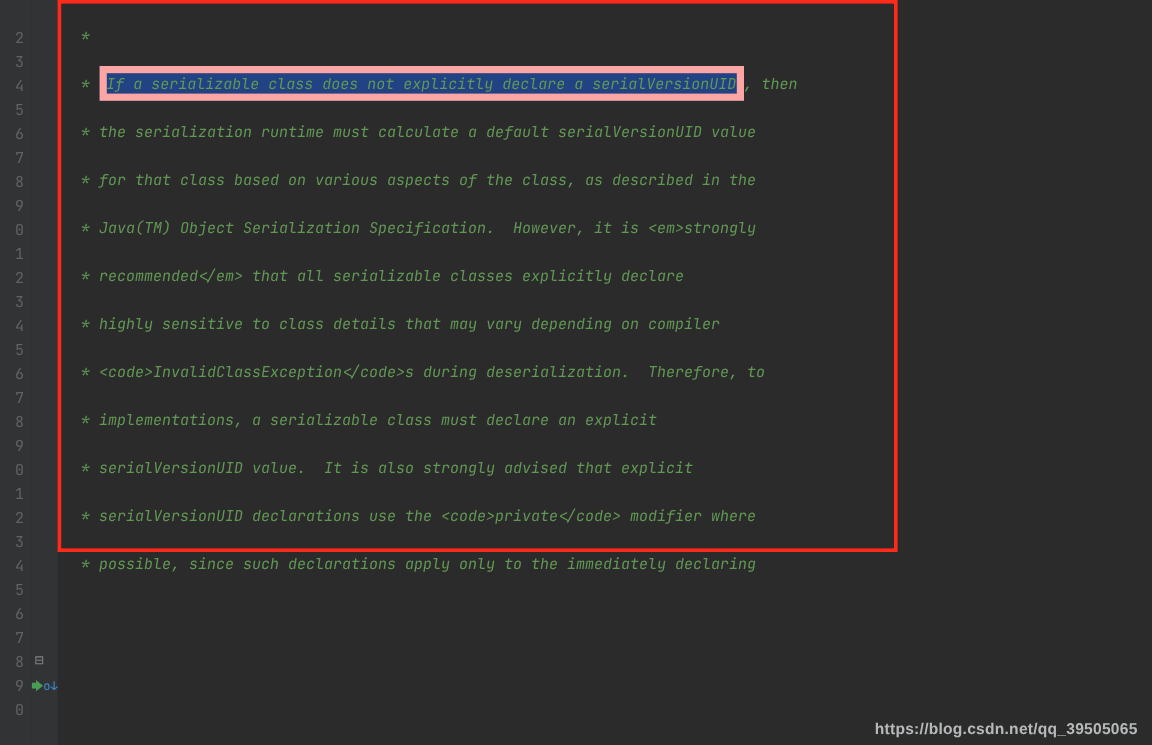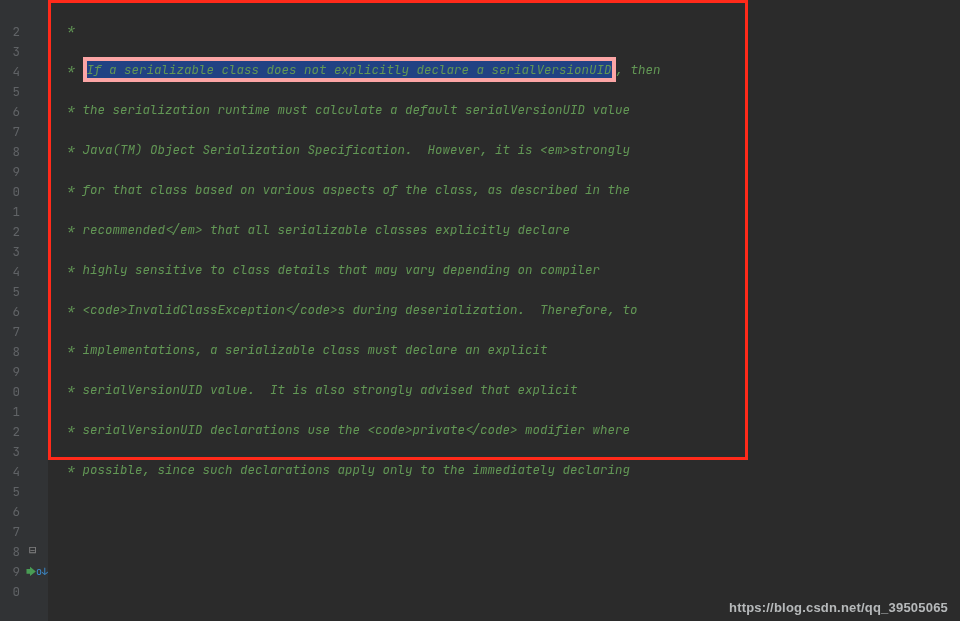--- a/index.html
+++ b/index.html
@@ -39,21 +39,21 @@
   .code {
     flex: 1;
     padding-left: 12px;
     line-height: 20px;
     white-space: pre;
     position: relative;
   }
   .doc { color: #629755; font-style: italic; }
   .highlight-sel {
     background: #214283;
-    border: 4px solid #fca5a5;
+    border: 6px solid #fca5a5;
     padding: 0 0;
   }
   .redbox {
     position: absolute;
     border: 3px solid #ff2a1a;
     left: 48px;
     top: 0px;
     width: 694px;
     height: 454px;
     pointer-events: none;
@@ -123,22 +123,22 @@
   <div class="gutter-extra">
     <span class="gutter-fold" style="top:540px;">⊟</span>
     <span class="gutter-icon" style="top:562px;left:0;color:#499c54;">🡆</span>
     <span class="gutter-icon" style="top:562px;left:10px;color:#3d8bcd;">o↓</span>
   </div>
 
   <div class="code">
 <div class="row"><span class="doc"> *</span></div>
 <div class="row"><span class="doc"> * </span><span class="doc highlight-sel">If a serializable class does not explicitly declare a serialVersionUID</span><span class="doc">, then</span></div>
 <div class="row"><span class="doc"> * </span><span class="doc">the serialization runtime must calculate a default serialVersionUID value</span></div>
+<div class="row"><span class="doc"> * </span><span class="doc">for that class based on various aspects of the class, as described in the</span></div>
 <div class="row"><span class="doc"> * </span><span class="doc">Java(TM) Object Serialization Specification.  However, it is &lt;em&gt;strongly</span></div>
-<div class="row"><span class="doc"> * </span><span class="doc">for that class based on various aspects of the class, as described in the</span></div>
 <div class="row"><span class="doc"> * </span><span class="doc">recommended&lt;/em&gt; that all serializable classes explicitly declare</span></div>
 <div class="row"><span class="doc"> * </span><span class="doc">highly sensitive to class details that may vary depending on compiler</span></div>
 <div class="row"><span class="doc"> * </span><span class="doc">&lt;code&gt;InvalidClassException&lt;/code&gt;s during deserialization.  Therefore, to</span></div>
 <div class="row"><span class="doc"> * </span><span class="doc">implementations, a serializable class must declare an explicit</span></div>
 <div class="row"><span class="doc"> * </span><span class="doc">serialVersionUID value.  It is also strongly advised that explicit</span></div>
 <div class="row"><span class="doc"> * </span><span class="doc">serialVersionUID declarations use the &lt;code&gt;private&lt;/code&gt; modifier where</span></div>
 <div class="row"><span class="doc"> * </span><span class="doc">possible, since such declarations apply only to the immediately declaring</span></div>
 <div class="row"></div>
 
 

